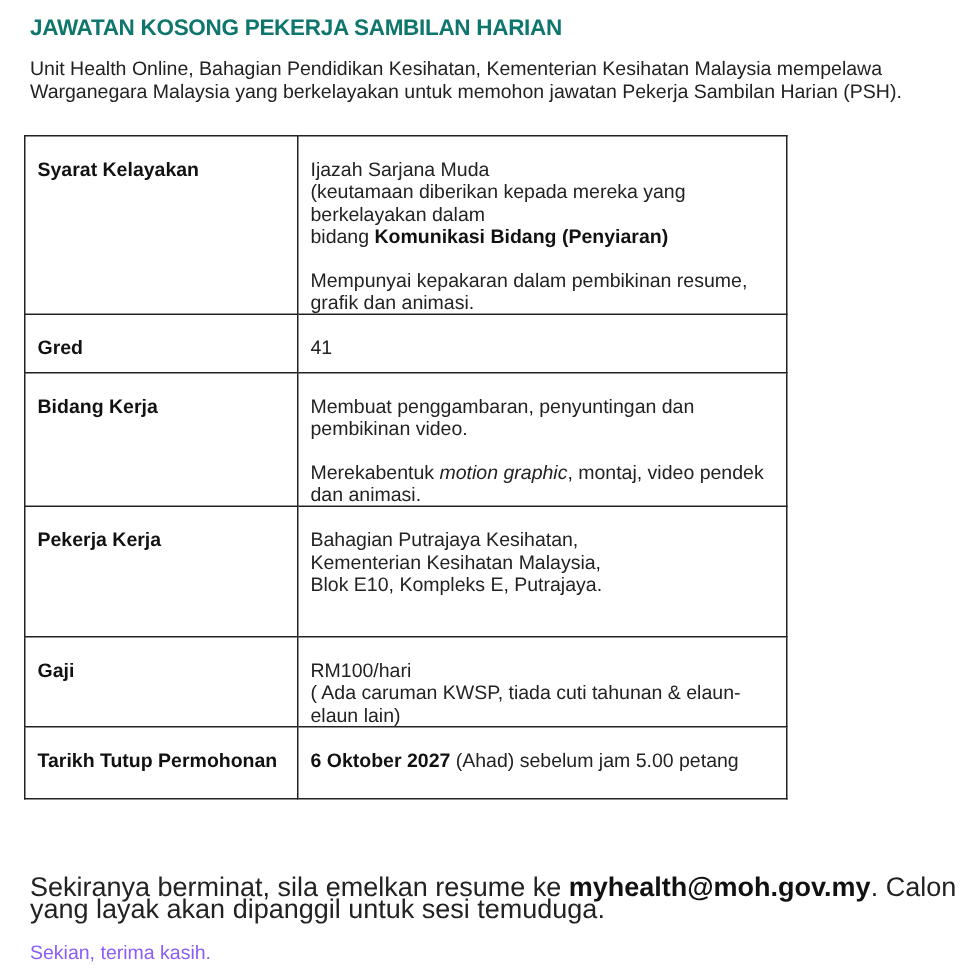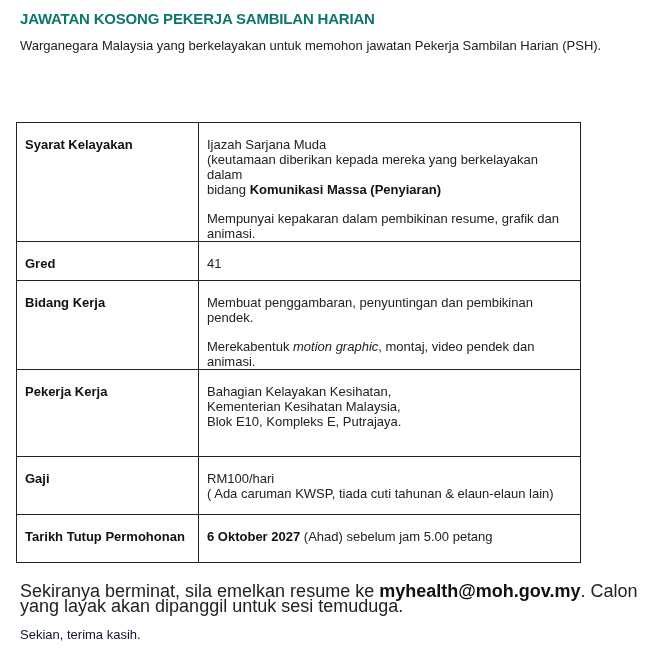--- a/index.html
+++ b/index.html
@@ -9,74 +9,75 @@
   }
   .title {
     position: absolute; left: 20px; top: 10px;
     font-weight: bold; font-size: 15px; letter-spacing: -0.2px; color: #0f766e;
   }
   .intro {
     position: absolute; left: 20px; top: 38px; width: 615px;
     font-size: 13px; line-height: 15px; color: #222;
   }
   table.info {
-    position: absolute; left: 16px; top: 90px; width: 565px;
-    border-collapse: collapse; font-size: 13px; color: #222; margin-top: 32px;
+    position: absolute; left: 16px; top: 90px; width: 509px;
+    border-collapse: collapse; font-size: 13px; color: #222;
   }
   table.info td {
     border: 1.5px solid #222; vertical-align: top;
     padding: 14px 8px 0 8px; line-height: 15px;
   }
   table.info td.lbl { width: 165px; font-weight: bold; color: #111; }
   .gap { height: 14px; }
   .b { font-weight: bold; color: #111; }
   .i { font-style: italic; }
   .foot {
     position: absolute; left: 20px; top: 584px; width: 620px;
     font-size: 18px; line-height: 15px; color: #222;
   }
-  .thanks { position: absolute; left: 20px; top: 627px; font-size: 13px; color: #0f172a; }
+  .thanks { position: absolute; left: 20px; top: 627px; font-size: 13px; color: #8b5cf6; }
 </style>
 </head>
 <body>
 
 <div class="title">JAWATAN KOSONG PEKERJA SAMBILAN HARIAN</div>
 
 <div class="intro">
+  <div>Unit Health Online, Bahagian Pendidikan Kesihatan, Kementerian Kesihatan Malaysia mempelawa</div>
   <div>Warganegara Malaysia yang berkelayakan untuk memohon jawatan Pekerja Sambilan Harian (PSH).</div>
 </div>
 
 <table class="info">
   <tbody>
       <tr style="height:114px">
     <td class="lbl">Syarat Kelayakan</td>
     <td>
       <div>Ijazah Sarjana Muda</div>
       <div>(keutamaan diberikan kepada mereka yang berkelayakan dalam</div>
-      <div><span>bidang </span><span class="b">Komunikasi Massa (Penyiaran)</span></div>
+      <div><span>bidang </span><span class="b">Komunikasi Bidang (Penyiaran)</span></div>
       <div class="gap"></div>
       <div>Mempunyai kepakaran dalam pembikinan resume, grafik  dan animasi.</div>
     </td>
   </tr>
   <tr style="height:39px">
     <td class="lbl">Gred</td>
     <td>41</td>
   </tr>
   <tr style="height:84px">
     <td class="lbl">Bidang Kerja</td>
     <td>
-      <div>Membuat penggambaran, penyuntingan dan pembikinan pendek.</div>
+      <div>Membuat penggambaran, penyuntingan dan pembikinan video.</div>
       <div class="gap"></div>
       <div><span>Merekabentuk </span><span class="i">motion graphic</span><span>, montaj, video pendek dan animasi.</span></div>
     </td>
   </tr>
   <tr style="height:87px">
     <td class="lbl">Pekerja Kerja</td>
     <td>
-      <div>Bahagian Kelayakan Kesihatan,</div>
+      <div>Bahagian Putrajaya Kesihatan,</div>
       <div>Kementerian Kesihatan Malaysia,</div>
       <div>Blok E10, Kompleks E, Putrajaya.</div>
     </td>
   </tr>
   <tr style="height:58px">
     <td class="lbl">Gaji</td>
     <td>
       <div>RM100/hari</div>
       <div>( Ada caruman KWSP, tiada cuti tahunan &amp; elaun-elaun lain)</div>
     </td>

